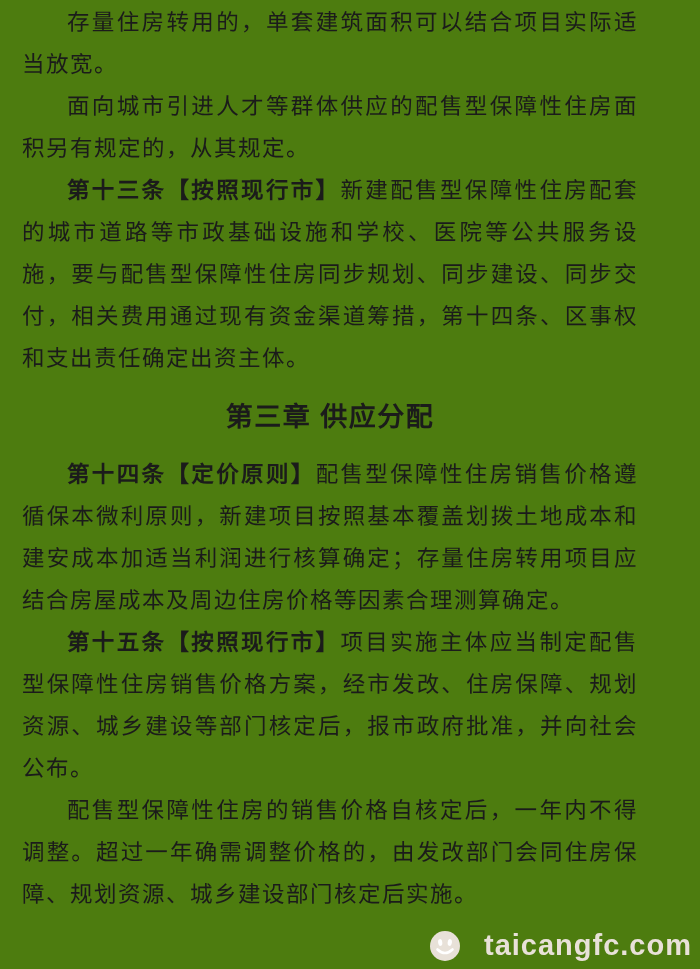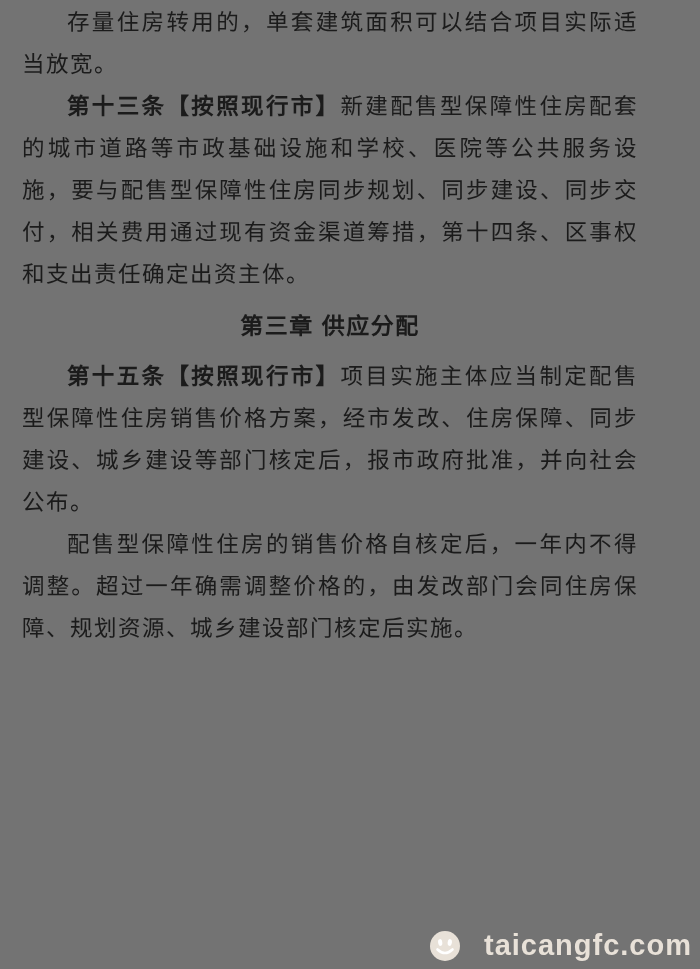--- a/index.html
+++ b/index.html
@@ -4,21 +4,21 @@
 <style>
   html, body {
     margin: 0;
     padding: 0;
     background: #ffffff;
   }
   .page {
     position: relative;
     width: 700px;
     height: 969px;
-    background: #737373;
+    background: #4d7c0f;
     overflow: hidden;
     font-family: "Liberation Serif", "DejaVu Serif", serif;
   }
   .text-block {
     position: absolute;
     left: 22px;
     top: 2px;
     width: 616px;
   }
   p.para {
@@ -29,22 +29,22 @@
     text-align: justify;
     text-justify: inter-character;
     text-indent: 2em;
     letter-spacing: 1.5px;
     font-family: "Liberation Serif", "DejaVu Serif", serif;
   }
   p.para b.lead {
     font-weight: bold;
   }
   h2.chapter {
-    margin: 9px;
-    font-size: 23px;
+    margin: 16px;
+    font-size: 27px;
     line-height: 42px;
     font-weight: bold;
     color: #1b1b1b;
     text-align: center;
     letter-spacing: 1.5px;
     font-family: "Liberation Sans", "DejaVu Sans", sans-serif;
   }
   .watermark {
     position: absolute;
     right: 8px;
@@ -66,28 +66,30 @@
 </style>
 </head>
 <body>
 
 <div class="page">
 
   <div class="text-block">
 
     <p class="para"><span>存量住房转用的，单套建筑面积可以结合项目实际适当放宽。</span></p>
 
+    <p class="para"><span>面向城市引进人才等群体供应的配售型保障性住房面积另有规定的，从其规定。</span></p>
 
     <p class="para"><b class="lead">第十三条【按照现行市】</b><span>新建配售型保障性住房配套的城市道路等市政基础设施和学校、医院等公共服务设施，要与配售型保障性住房同步规划、同步建设、同步交付，相关费用通过现有资金渠道筹措，第十四条、区事权和支出责任确定出资主体。</span></p>
 
     <h2 class="chapter">第三章 供应分配</h2>
 
+    <p class="para"><b class="lead">第十四条【定价原则】</b><span>配售型保障性住房销售价格遵循保本微利原则，新建项目按照基本覆盖划拨土地成本和建安成本加适当利润进行核算确定；存量住房转用项目应结合房屋成本及周边住房价格等因素合理测算确定。</span></p>
 
 
-    <p class="para"><b class="lead">第十五条【按照现行市】</b><span>项目实施主体应当制定配售型保障性住房销售价格方案，经市发改、住房保障、同步建设、城乡建设等部门核定后，报市政府批准，并向社会公布。</span></p>
+    <p class="para"><b class="lead">第十五条【按照现行市】</b><span>项目实施主体应当制定配售型保障性住房销售价格方案，经市发改、住房保障、规划资源、城乡建设等部门核定后，报市政府批准，并向社会公布。</span></p>
 
     <p class="para"><span>配售型保障性住房的销售价格自核定后，一年内不得调整。超过一年确需调整价格的，由发改部门会同住房保障、规划资源、城乡建设部门核定后实施。</span></p>
 
   </div>
 
   <div class="watermark">
     <span>
       <svg width="32" height="32" viewBox="0 0 32 32" aria-hidden="true">
         <circle cx="16" cy="16" r="15" fill="#e8e1d8"></circle>
         <ellipse cx="11.2" cy="12.5" rx="2.1" ry="3.4" fill="#ffffff" transform="rotate(-8 11.2 12.5)"></ellipse>

